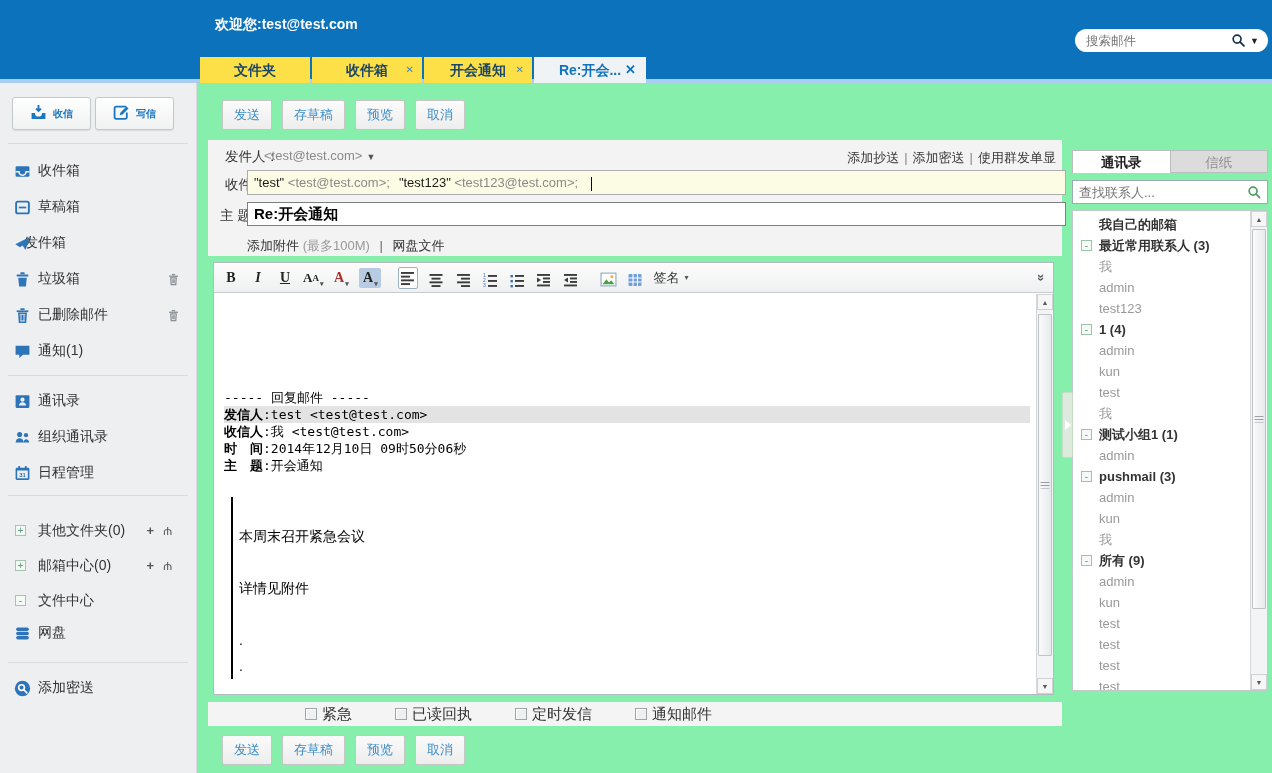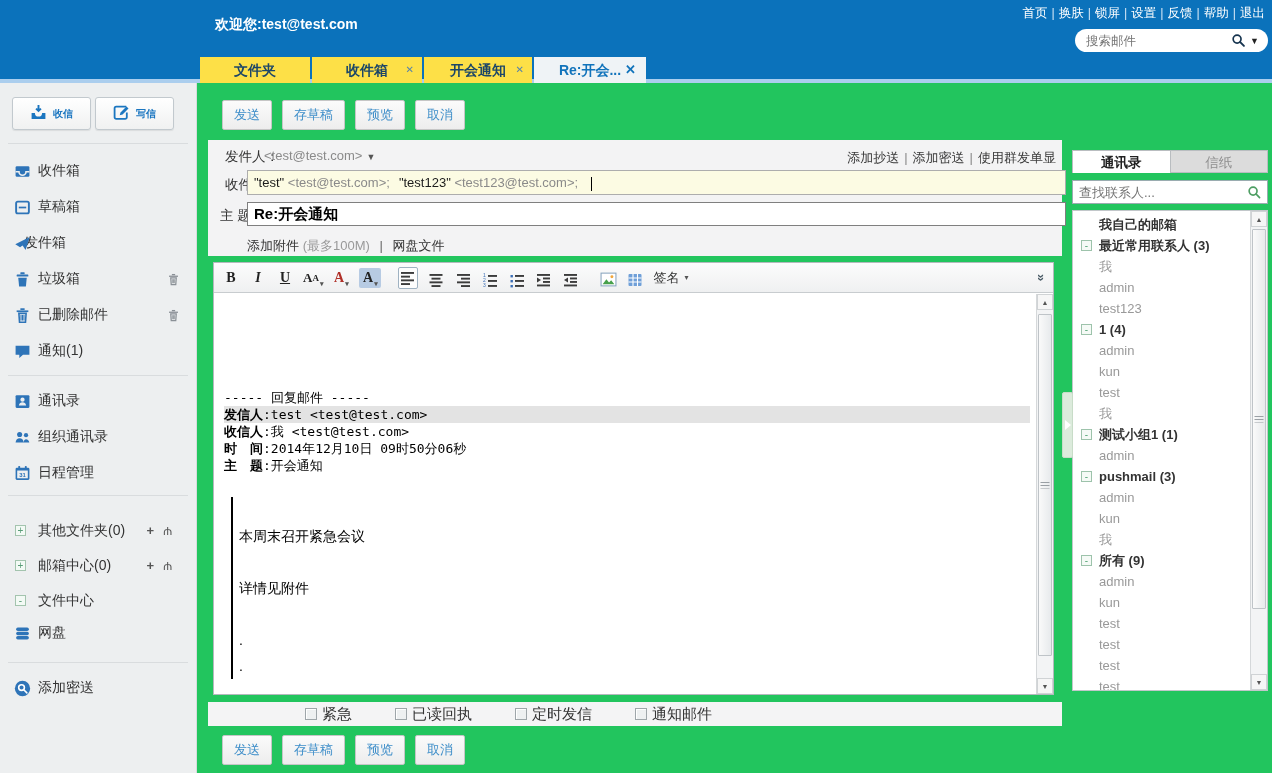--- a/index.html
+++ b/index.html
@@ -37,21 +37,21 @@
   .srow{position:absolute;left:0;width:100%;height:36px;display:flex;align-items:center;
         font-size:14px;color:#333;padding-left:38px;box-sizing:border-box;cursor:pointer;}
   .srow .ic{position:absolute;left:14px;display:flex;}
   .srow .mini{position:absolute;right:16px;display:flex;cursor:pointer;}
   .xbox{position:absolute;left:15px;width:11px;height:11px;border:1px solid #a3c4ae;background:#f3faf5;
         color:#5a9d78;font-size:10px;line-height:10px;text-align:center;box-sizing:border-box;}
   .xrow .plus{position:absolute;right:42px;color:#555;font-size:13px;font-weight:bold;cursor:pointer;}
   .xrow .psi{position:absolute;right:24px;color:#555;font-size:11px;transform:rotate(180deg);cursor:pointer;}
 
   
-  .main{position:absolute;left:197px;top:83px;right:0;bottom:0;background:#22c55e;}
+  .main{position:absolute;left:197px;top:83px;right:0;bottom:0;background:#86efac;}
   .btn{display:inline-block;padding:5px 11px;background:linear-gradient(#fbfbfb,#ededed);
        border:1px solid #c6c6c6;color:#3e8ec9;font-size:13px;border-radius:2px;margin-right:10px;cursor:pointer;}
   .acts{position:absolute;left:25px;white-space:nowrap;}
   .fields{position:absolute;left:11px;top:57px;width:854px;height:116px;background:#f3f3f4;}
   .flabel{position:absolute;font-size:13.5px;color:#333;}
   .fromval{position:absolute;left:56px;top:8px;font-size:13px;color:#8a8a8a;cursor:pointer;}
   .fromval .car{color:#555;font-size:9px;margin-left:4px;}
   .cclinks{position:absolute;right:6px;top:9px;font-size:13px;color:#3a3a3a;}
   .cclinks span.l{cursor:pointer;}
   .cclinks .sep{color:#888;margin:0 5px;}
@@ -132,21 +132,20 @@
   .handle:after{content:"";position:absolute;left:2px;top:27px;border-left:6px solid #fff;
                 border-top:5px solid transparent;border-bottom:5px solid transparent;}
 </style>
 </head>
 <body>
 
 <div class="app">
 
   <div class="hdr">
     <div class="welcome">欢迎您:test@test.com</div>
-    <div class="topnav" id="topnav"><a>首页</a><span class="sep">|</span><a>换肤</a><span class="sep">|</span><a>锁屏</a><span class="sep">|</span><a>设置</a><span class="sep">|</span><a>反馈</a><span class="sep">|</span><a>帮助</a><span class="sep">|</span><a>退出</a></div>
     <div class="pill">
       <input placeholder="搜索邮件" style="">
       <span class="mag">
         <svg width="15" height="15" viewBox="0 0 16 16">
             <circle cx="6.5" cy="6.5" r="4.2" fill="none" stroke="#16344f" stroke-width="1.8"></circle>
             <path d="M9.8 9.8l4 4" stroke="#16344f" stroke-width="2" stroke-linecap="round"></path>
           </svg>
       </span>
       <span class="car">▼</span>
     </div>

